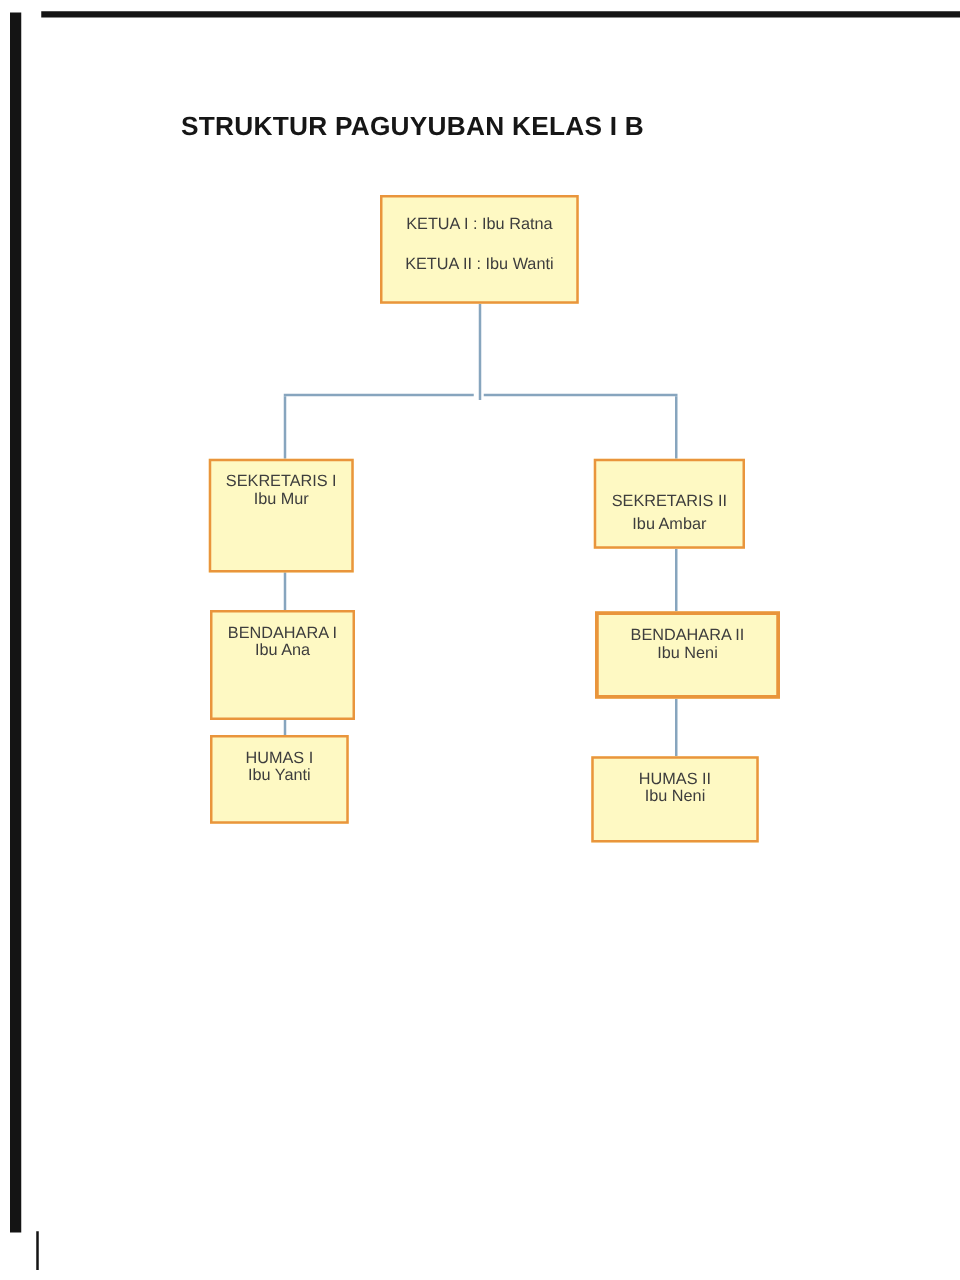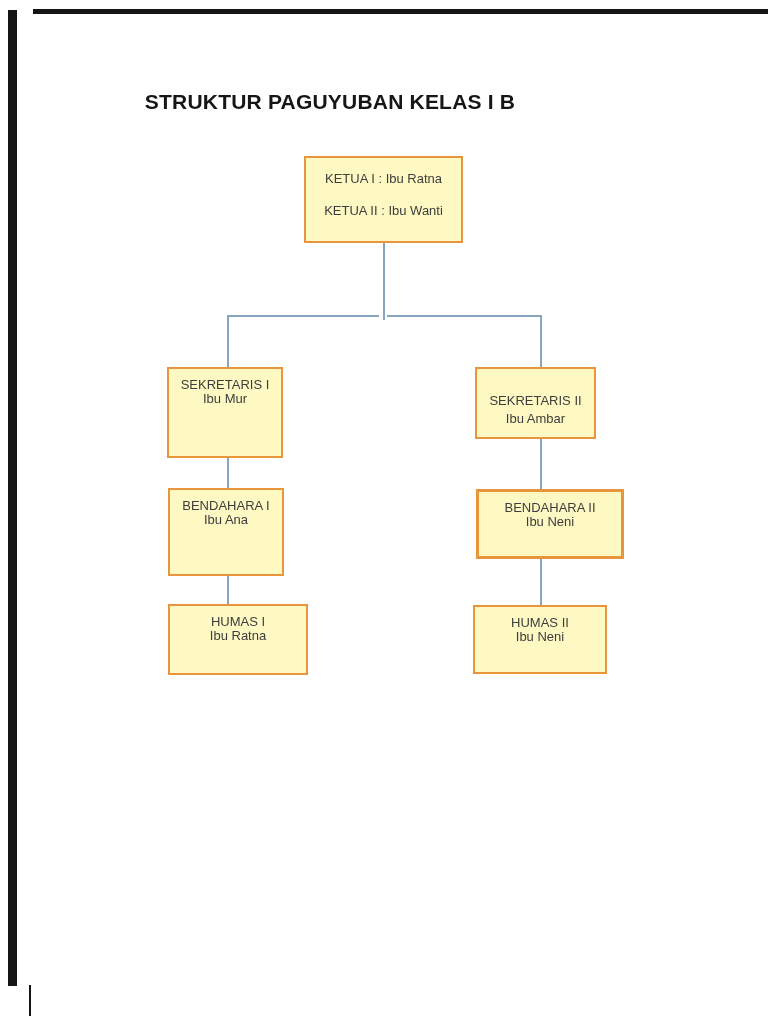--- a/index.html
+++ b/index.html
@@ -56,21 +56,21 @@
   .obox.root .line2 { margin-top: 18px; }
 
   .obox.sek1 { left: 167px; top: 367px; width: 116px; height: 91px; }
   .obox.sek2 { left: 475px; top: 367px; width: 121px; height: 72px; }
   .obox.sek2 .role { margin-top: 25px; }
   .obox.sek2 .name { margin-top: 4px; }
 
   .obox.ben1 { left: 168px; top: 488px; width: 116px; height: 88px; }
   .obox.ben2 { left: 476px; top: 489px; width: 148px; height: 70px; border-width: 3px; }
 
-  .obox.hum1 { left: 168px; top: 604px; width: 140px; height: 71px; }
+  .obox.hum1 { left: 168px; top: 588px; width: 111px; height: 71px; }
   .obox.hum2 { left: 473px; top: 605px; width: 134px; height: 69px; }
 
   .conn { position: absolute; background: var(--connector); }
   .conn.v-root   { left: 383px; top: 243px; width: 2px; height: 77px; }
   .conn.h-left   { left: 227px; top: 315px; width: 152px; height: 2px; }
   .conn.h-right  { left: 387px; top: 315px; width: 155px; height: 2px; }
   .conn.v-dropL  { left: 227px; top: 317px; width: 2px; height: 50px; }
   .conn.v-dropR  { left: 540px; top: 317px; width: 2px; height: 50px; }
   .conn.v-l2     { left: 227px; top: 438px; width: 2px; height: 50px; }
   .conn.v-r2     { left: 540px; top: 439px; width: 2px; height: 50px; }
@@ -116,19 +116,19 @@
   <div class="name">Ibu Ana</div>
 </div>
 
 <div class="obox ben2">
   <div class="role">BENDAHARA II</div>
   <div class="name">Ibu Neni</div>
 </div>
 
 <div class="obox hum1">
   <div class="role">HUMAS I</div>
-  <div class="name">Ibu Ratna</div>
+  <div class="name">Ibu Yanti</div>
 </div>
 
 <div class="obox hum2">
   <div class="role">HUMAS II</div>
   <div class="name">Ibu Neni</div>
 </div>
 
 </body></html>

